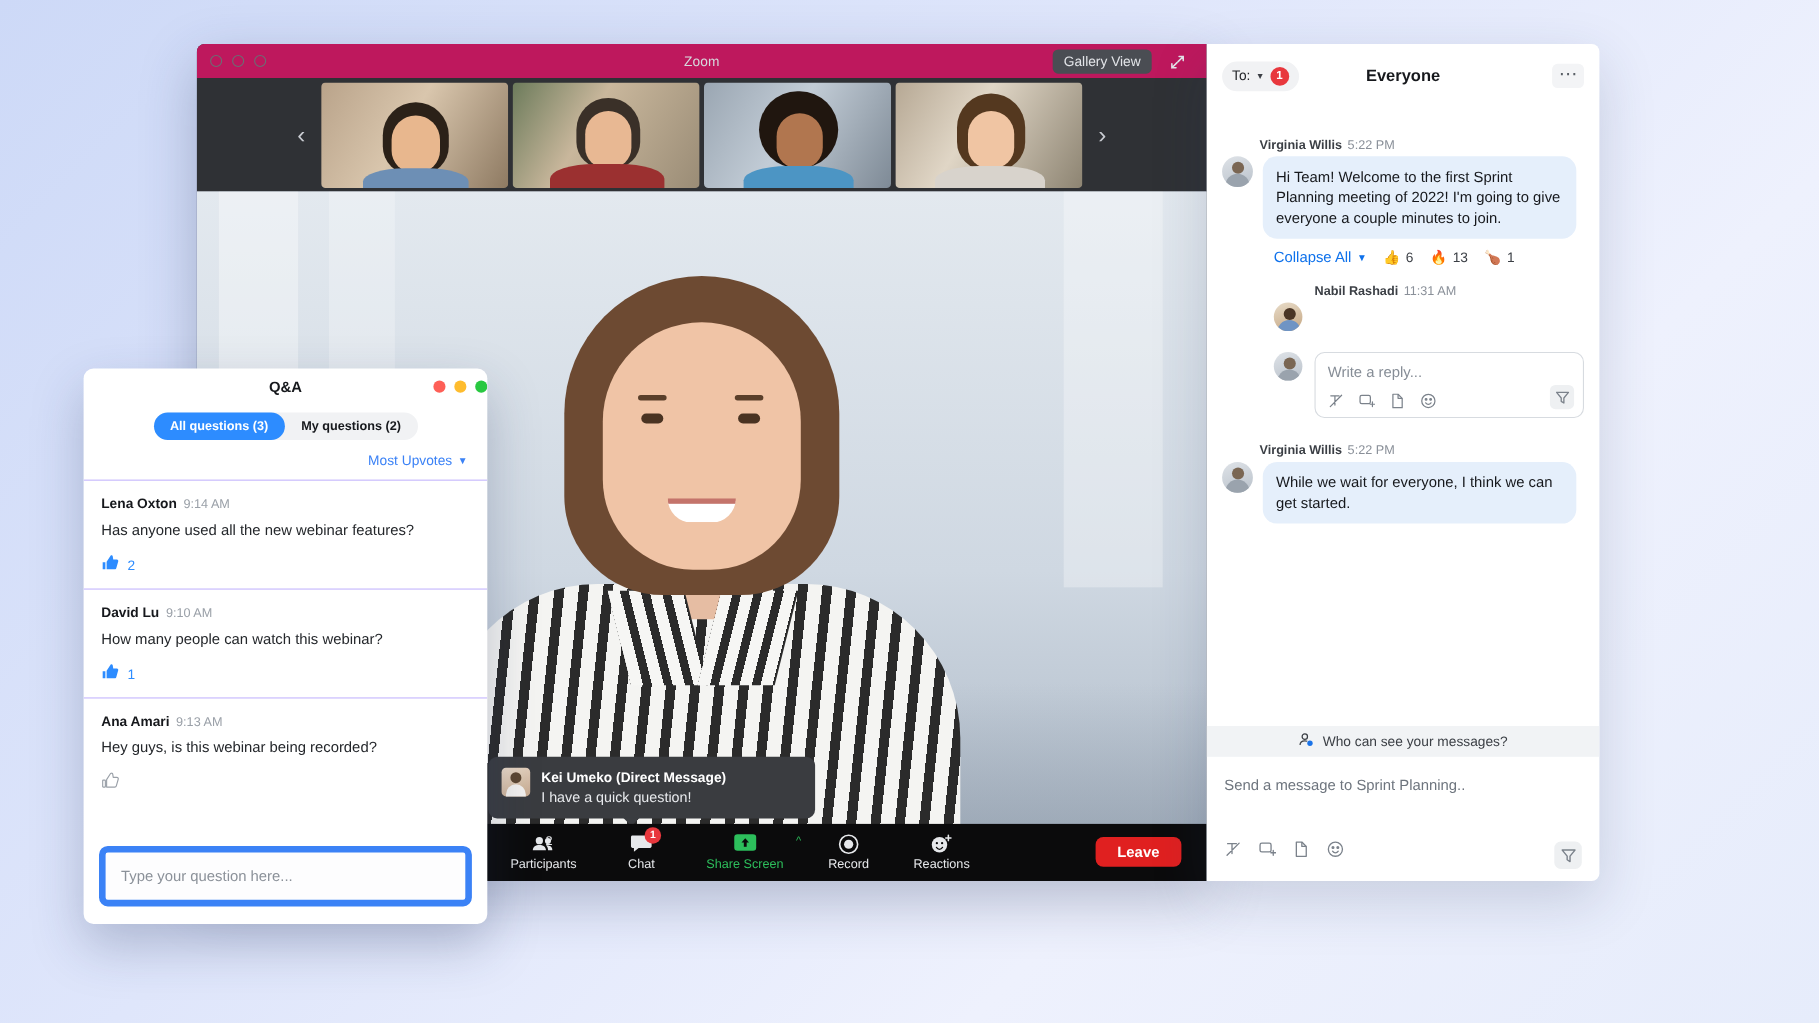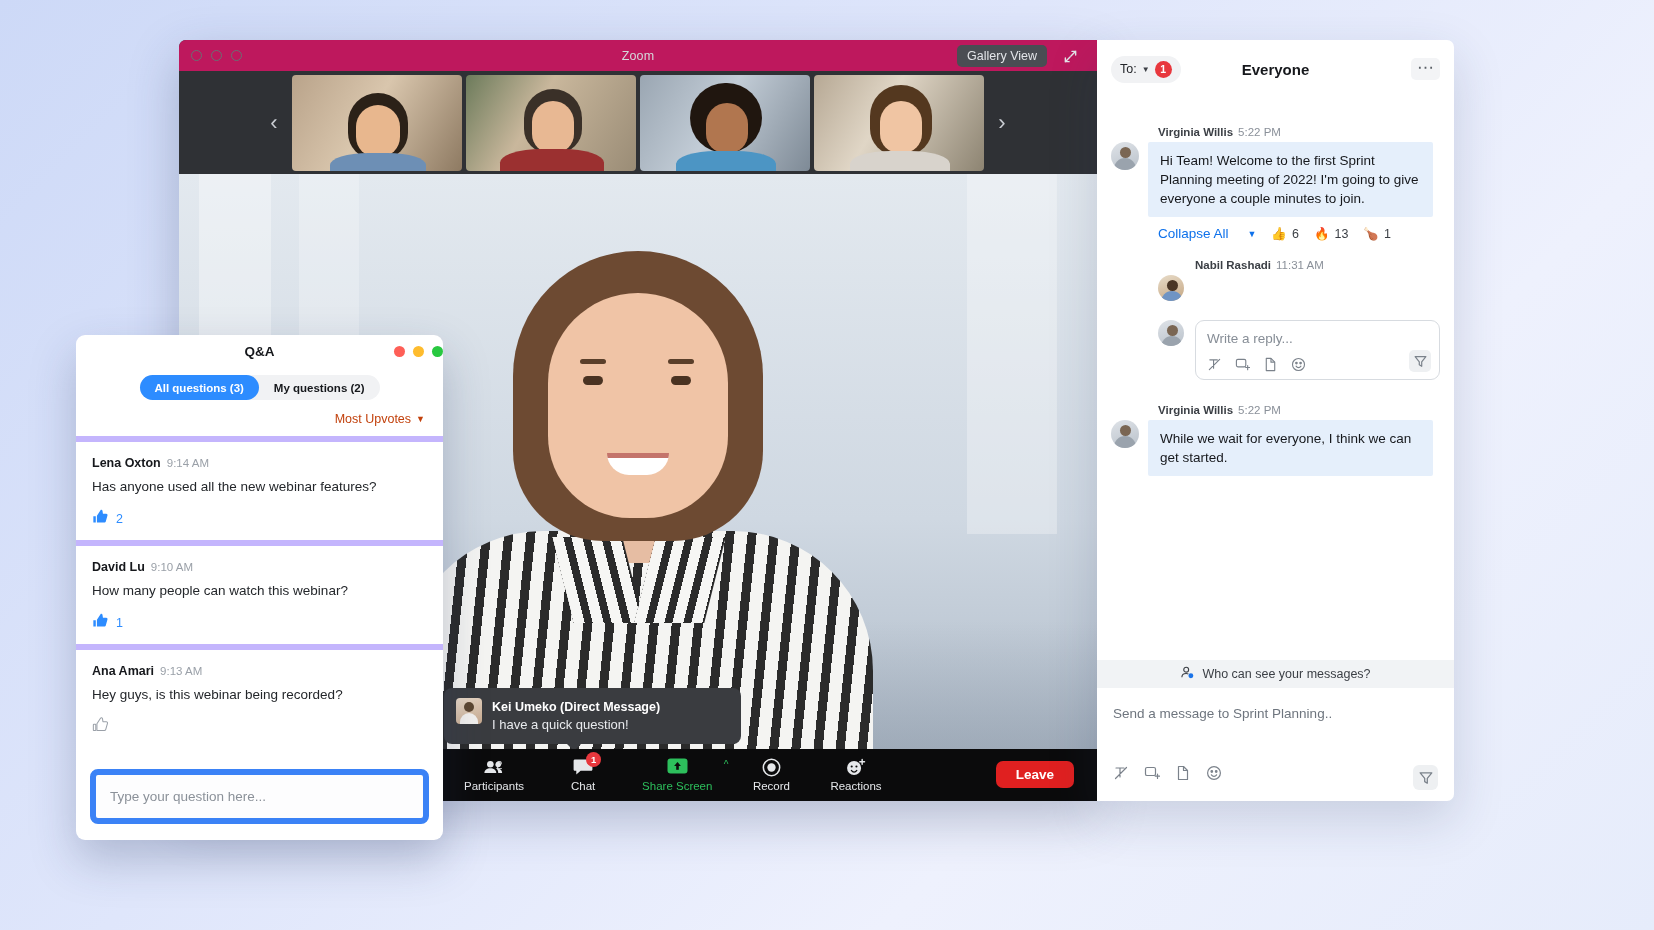--- a/index.html
+++ b/index.html
@@ -219,47 +219,47 @@
   }
   #chat-title {
     position: absolute; left: 0; right: 0; text-align: center;
     font-size: 15px; font-weight: 700; color: #16181c; pointer-events: none;
   }
   #chat-more { margin-left: auto; color: #5a5f66; font-size: 17px; line-height: 1;
     background:#f3f4f6; border-radius:5px; padding:1px 6px 4px; }
   #chat-body { flex: 1 1 auto; overflow: hidden; padding: 0 14px; position: relative; }
 
   .msg-group { margin-top: 14px; }
-  .msg-meta { font-size: 11.5px; color: #3b3f45; margin-left: 47px; margin-bottom: 4px; }
+  .msg-meta { font-size: 11.5px; color: #3b3f45; margin-left: 34px; margin-bottom: 4px; }
   .msg-meta b { font-weight: 700; }
   .msg-meta .time { color: #8a9099; margin-left: 5px; }
   .msg-row { display: flex; gap: 9px; align-items: flex-start; }
   .avatar {
     width: 28px; height: 28px; border-radius: 50%; flex: 0 0 28px;
     background: linear-gradient(160deg,#dfe3e8,#b9c1ca); position: relative; overflow: hidden;
   }
   .avatar .a-head { position: absolute; left: 9px; top: 5px; width: 11px; height: 11px;
     border-radius: 50%; background: #7a6653; }
   .avatar .a-body { position: absolute; left: 3px; top: 16px; width: 22px; height: 14px;
     border-radius: 11px 11px 0 0; background: #9aa3ad; }
   .avatar.nabil { background: linear-gradient(160deg,#e8dcc9,#c4a581); }
   .avatar.nabil .a-head { background: #4a3525; }
   .avatar.nabil .a-body { background: #6f94c4; }
   .bubble {
-    border-radius: 2px; padding: 9px 12px; font-size: 13.5px; line-height: 19px;
+    border-radius: 13px; padding: 9px 12px; font-size: 13.5px; line-height: 19px;
     color: #16181c; max-width: 285px;
   }
   .bubble.blue { background: #e5effb; }
   .bubble.grey { background: #eceef1; }
 
   #reaction-row {
     display: flex; align-items: center; gap: 15px;
     margin-left: 47px; margin-top: 9px; font-size: 12.5px;
   }
-  #collapse-all { color: #0e71eb; font-size: 13.5px; display: flex; align-items: center; gap: 19px; }
+  #collapse-all { color: #0e71eb; font-size: 13.5px; display: flex; align-items: center; gap: 5px; }
   #collapse-caret { font-size: 9px; }
   .reaction { display: flex; align-items: center; gap: 5px; color: #3b3f45; }
 
   .thread { margin-left: 47px; margin-top: 18px; }
   .thread .msg-meta { margin-left: 37px; }
   .thread .avatar { width: 26px; height: 26px; flex: 0 0 26px; }
   .thread .bubble { max-width: 222px; }
   .thread-reply-gap { height: 8px; }
 
   #reply-box {
@@ -313,23 +313,23 @@
     margin: 8px auto 0; width: 240px; height: 25px;
     background: #f1f2f4; border-radius: 13px; display: flex; padding: 0;
   }
   .qa-tab {
     flex: 1 1 auto; display: flex; align-items: center; justify-content: center;
     font-size: 11.5px; font-weight: 700; color: #16181c; border-radius: 13px;
   }
   .qa-tab.active { background: #2d8cff; color: #fff; }
   #qa-sort {
     display: flex; justify-content: flex-end; align-items: center; gap: 5px;
-    padding: 12px 18px 10px; font-size: 12.5px; color: #c2410c;
-  }
-  .qa-item { border-top: 6px solid #c4b5fd; padding: 14px 16px 12px; }
+    padding: 12px 18px 10px; font-size: 12.5px; color: #3b82f6;
+  }
+  .qa-item { border-top: 1px solid #c4b5fd; padding: 14px 16px 12px; }
   .qa-meta { font-size: 12.5px; color: #16181c; margin-bottom: 7px; }
   .qa-meta b { font-weight: 700; }
   .qa-meta .time { color: #9aa0a8; margin-left: 6px; font-size: 11.5px; }
   .qa-text { font-size: 13.5px; color: #24272b; line-height: 19px; }
   .qa-vote { display: flex; align-items: center; gap: 7px; margin-top: 13px; font-size: 12.5px; color: #2d8cff; }
   #qa-input {
     position: absolute; left: 14px; right: 14px; bottom: 16px; height: 55px;
     border: 6px solid #3b82f6; border-radius: 8px; background: #fdfdfe;
     display: flex; align-items: center; padding: 0 14px;
     font-size: 13.5px; color: #8b9199;

